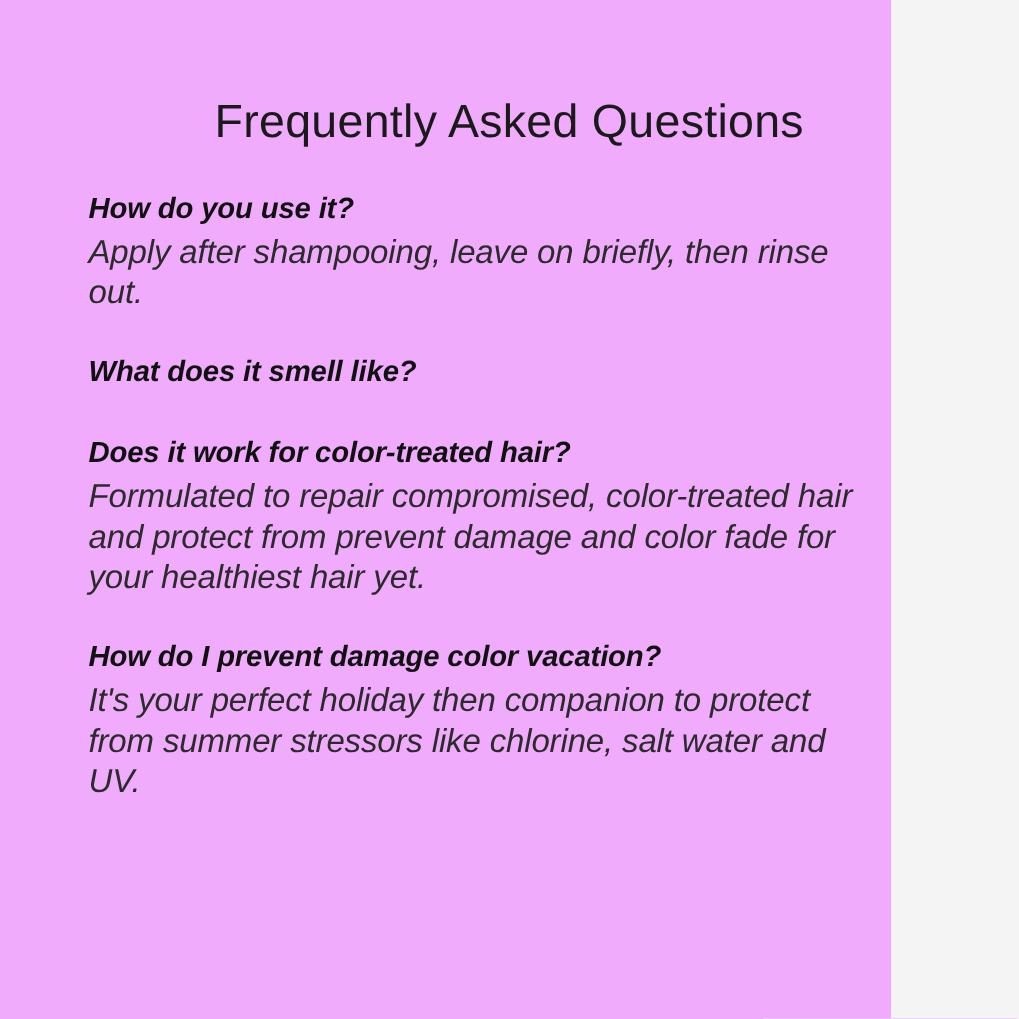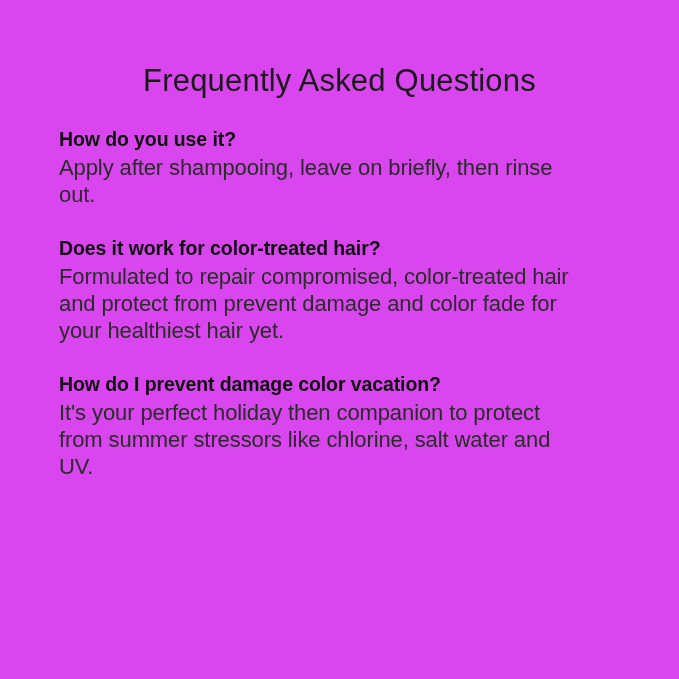--- a/index.html
+++ b/index.html
@@ -10,23 +10,23 @@
     width: 679px;
     height: 679px;
     background: #f4f4f4;
     font-family: "Liberation Sans", sans-serif;
     -webkit-font-smoothing: antialiased;
     overflow: hidden;
   }
 
   .faq-page {
     position: relative;
-    width: 679px;
+    width: 594px;
     height: 679px;
-    background: #d946ef;
+    background: #f0abfc;
     box-sizing: border-box;
   }
 
   .faq-title {
     position: absolute;
     left: 0;
     top: 40px;
     width: 679px;
     text-align: center;
     font-size: 31px;
@@ -39,20 +39,21 @@
 
   .faq-list {
     position: absolute;
     left: 59px;
     top: 126px;
     width: 527px;
   }
 
   .faq-item {
     margin-bottom: 27px;
+    font-style: italic;
   }
   .faq-item:last-child {
     margin-bottom: 0;
   }
 
   .faq-question {
     font-size: 19.5px;
     font-weight: bold;
     color: #111111;
     line-height: 27px;
@@ -77,20 +78,21 @@
   <h1 class="faq-title">Frequently Asked Questions</h1>
 
   <div class="faq-list">
 
     <div class="faq-item">
       <div class="faq-question">How do you use it?</div>
       <div class="faq-answer">Apply after shampooing, leave on briefly, then rinse out.</div>
     </div>
 
     <div class="faq-item">
+      <div class="faq-question">What does it smell like?</div>
     </div>
 
     <div class="faq-item">
       <div class="faq-question">Does it work for color-treated hair?</div>
       <div class="faq-answer">Formulated to repair compromised, color-treated hair and protect from prevent damage and color fade for your healthiest hair yet.</div>
     </div>
 
     <div class="faq-item">
       <div class="faq-question">How do I prevent damage color vacation?</div>
       <div class="faq-answer">It's your perfect holiday then companion to protect from summer stressors like chlorine, salt water and UV.</div>

